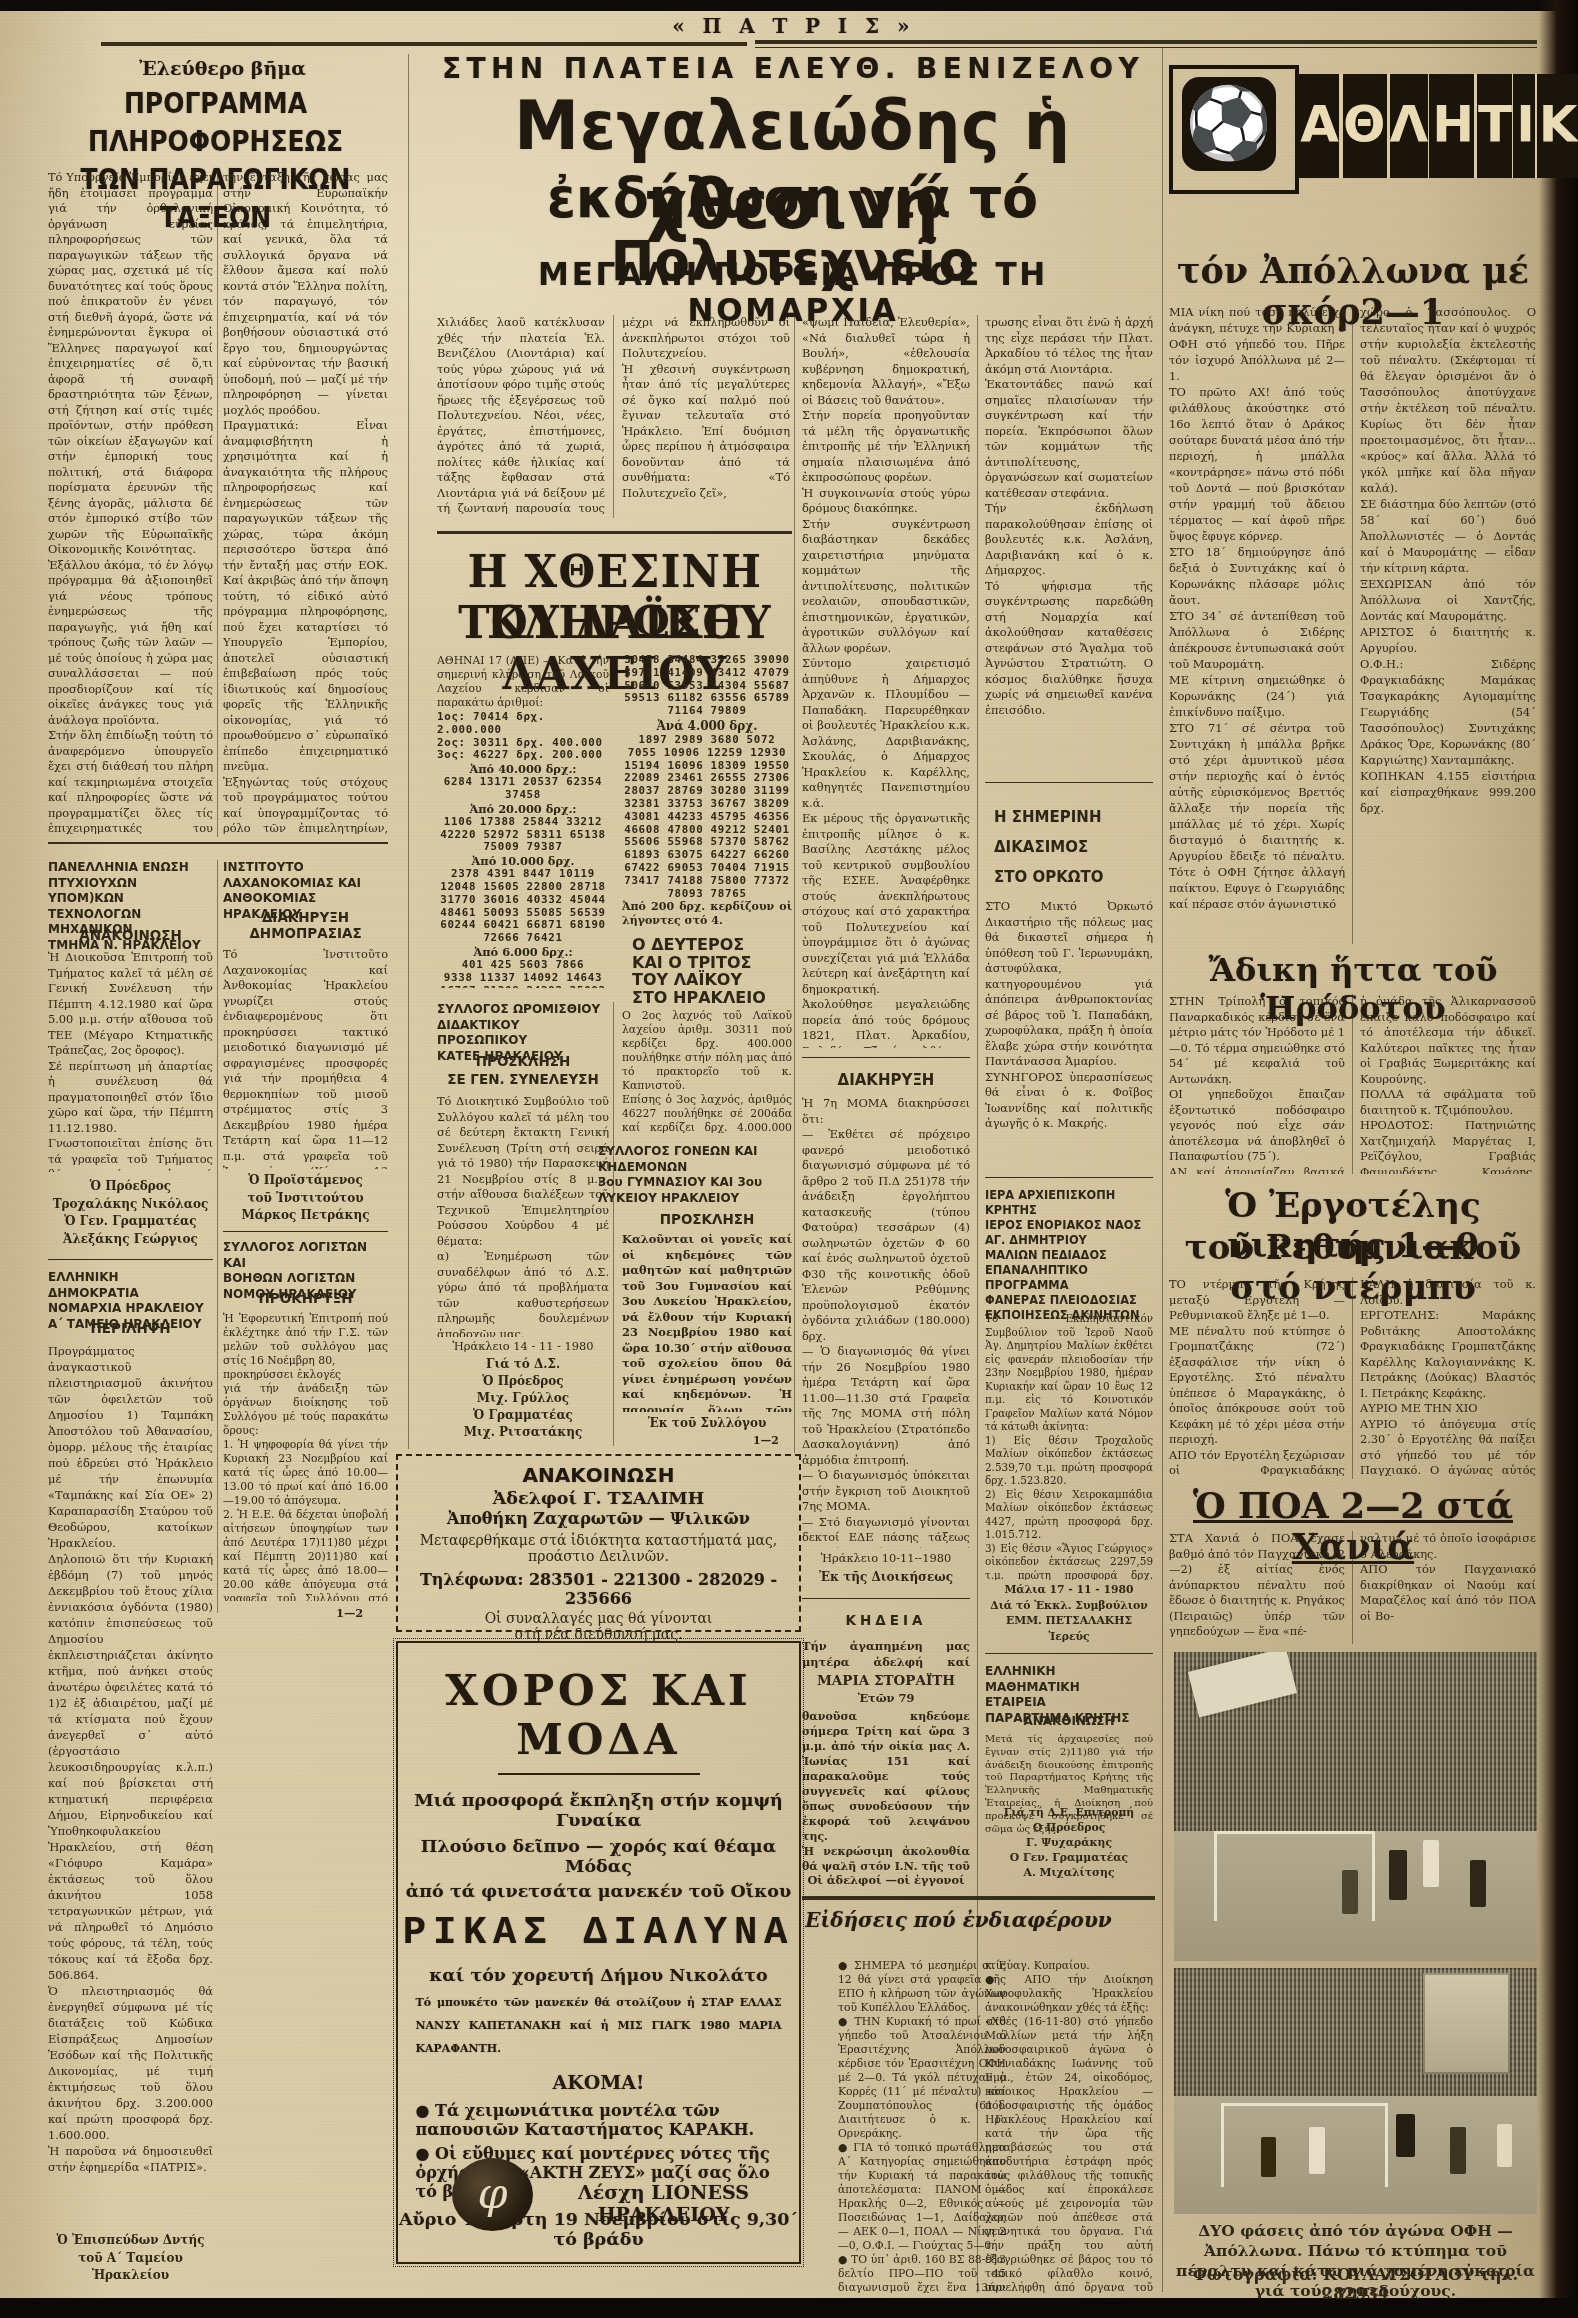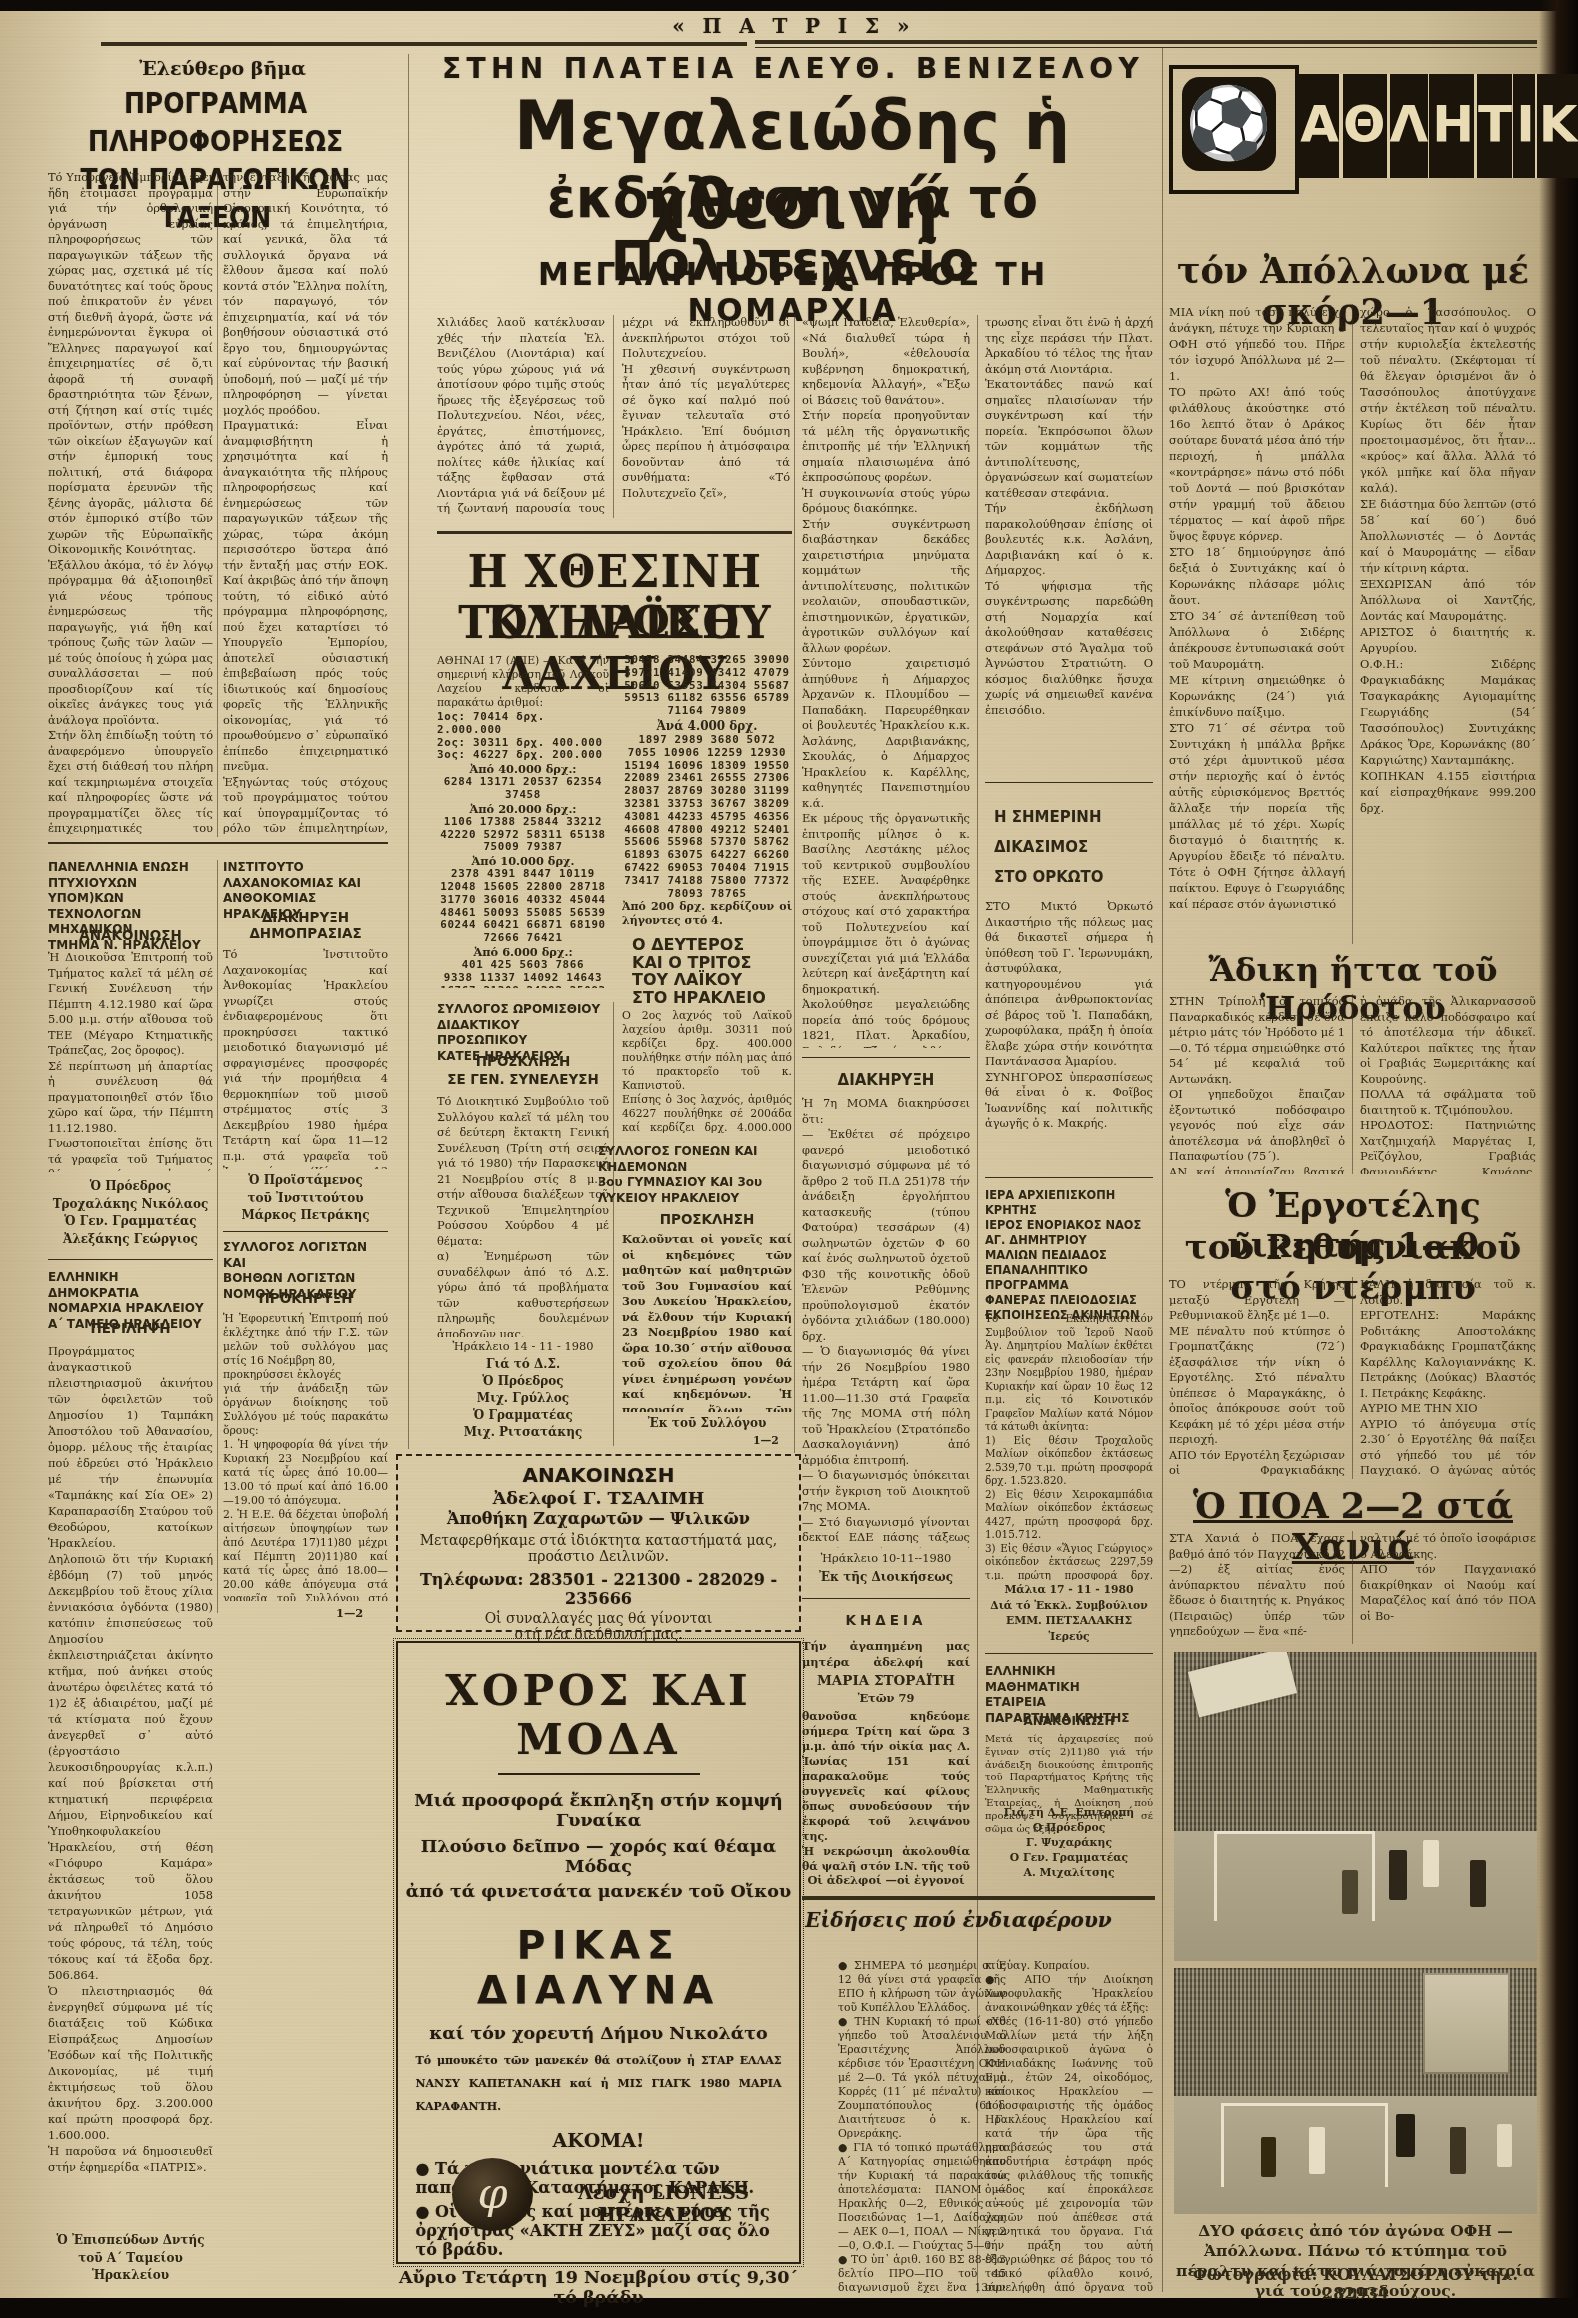--- a/index.html
+++ b/index.html
@@ -243,21 +243,21 @@
     <div class="ctr" style="font-size:14px;margin-top:2.7px;">Οἱ συναλλαγές μας θά γίνονται</div>
     <div class="ctr" style="font-size:14px;">στή νέα διεύθυνσή μας.</div>
   </div>
 
   <div class="abs wavy" style="left:396px;top:1641px;width:401px;height:619px;">
     <div class="serifhl" style="margin-top:23px;font-size:42px;letter-spacing:4px;">ΧΟΡΟΣ ΚΑΙ ΜΟΔΑ</div>
     <div style="width:202px;height:2px;background:#2b2213;margin:9.4px auto 0;"></div>
     <div class="serifhl" style="font-size:17.5px;margin-top:15px;">Μιά προσφορά ἔκπληξη στήν κομψή Γυναίκα</div>
     <div class="serifhl" style="font-size:17.5px;margin-top:5.4px;">Πλούσιο δεῖπνο — χορός καί θέαμα Μόδας</div>
     <div class="serifhl" style="font-size:17.5px;margin-top:5.4px;">ἀπό τά φινετσάτα μανεκέν τοῦ Οἴκου</div>
-    <div class="hl" style="font-size:39px;letter-spacing:6.7px;margin-top:22px;">ΡΙΚΑΣ ΔΙΑΛΥΝΑ</div>
+    <div class="hl" style="font-size:39px;letter-spacing:6.7px;margin-top:10px;font-family:Liberation Mono, monospace;">ΡΙΚΑΣ ΔΙΑΛΥΝΑ</div>
     <div class="serifhl" style="font-size:17.5px;margin-top:9.4px;">καί τόν χορευτή Δήμου Νικολάτο</div>
     <div class="serifhl" style="font-size:11px;margin:6.7px 17.5px 0;text-align:justify;line-height:23px;">Τό μπουκέτο τῶν μανεκέν θά στολίζουν ἡ ΣΤΑΡ ΕΛΛΑΣ ΝΑΝΣΥ ΚΑΠΕΤΑΝΑΚΗ καί ἡ ΜΙΣ ΓΙΑΓΚ 1980 ΜΑΡΙΑ ΚΑΡΑΦΑΝΤΗ.</div>
     <div class="serifhl" style="font-size:19px;margin-top:10.8px;">ΑΚΟΜΑ!</div>
     <div class="serifhl" style="font-size:16px;margin:8px 17.5px 0;text-align:left;">● Τά χειμωνιάτικα μοντέλα τῶν παπουσιῶν Καταστήματος ΚΑΡΑΚΗ.</div>
     <div class="serifhl" style="font-size:16px;margin:5.4px 17.5px 0;text-align:left;">● Οἱ εὔθυμες καί μοντέρνες νότες τῆς ὀρχήστρας «ΑΚΤΗ ΖΕΥΣ» μαζί σας ὅλο τό βράδυ.</div>
     <div class="serifhl" style="font-size:17.5px;margin-top:8px;">Αὔριο Τετάρτη 19 Νοεμβρίου στίς 9,30΄ τό βράδυ</div>
 
     <div class="abs" style="left:54px;top:515px;width:81px;height:73px;border-radius:50%;background:radial-gradient(circle at 38% 35%, #574730, #241b0e 70%);color:#e8dcc0;text-align:center;font-family:'DejaVu Serif',serif;font-style:italic;font-size:43px;line-height:70px;">φ</div>
     <div class="abs serifhl" style="left:148px;top:538px;width:235px;font-size:19px;">Λέσχη LIONESS ΗΡΑΚΛΕΙΟΥ</div>
   </div>

